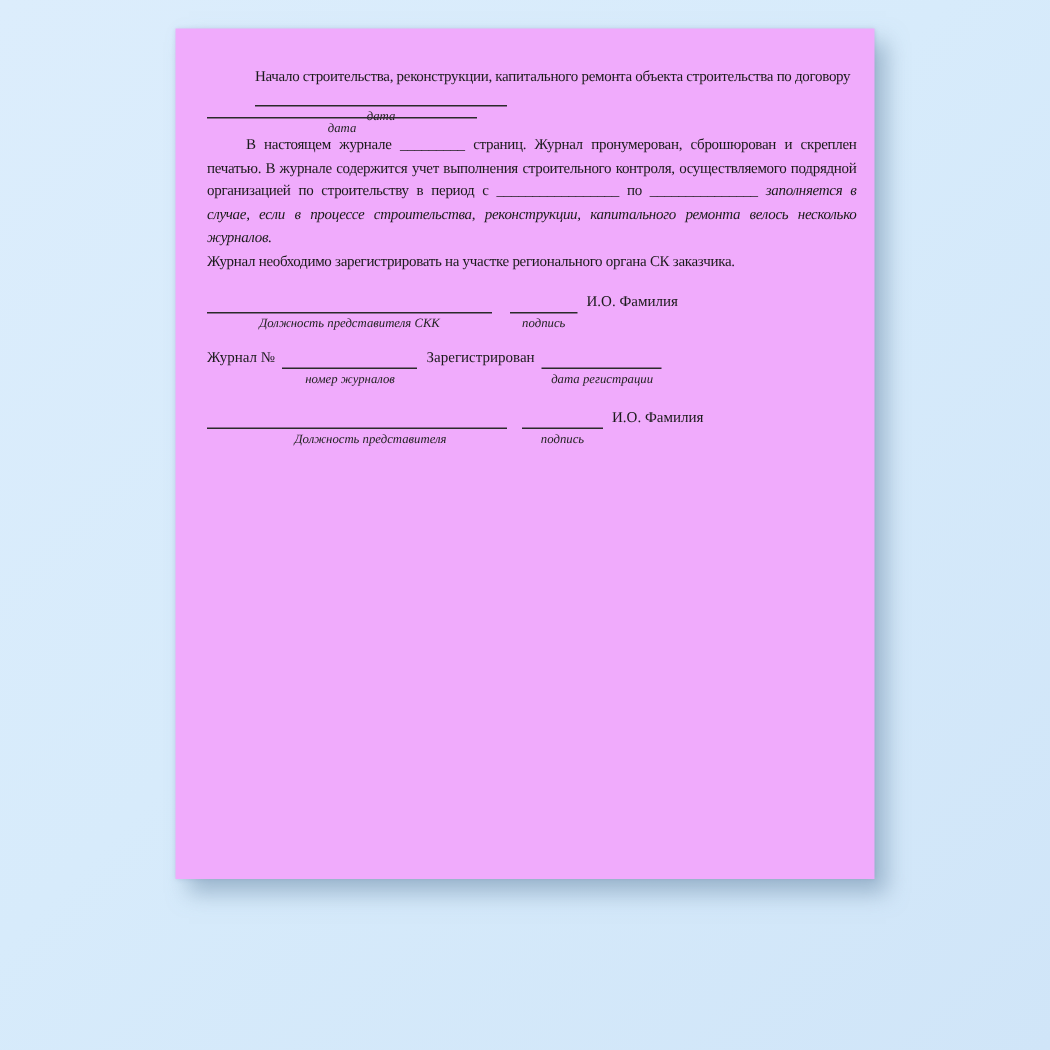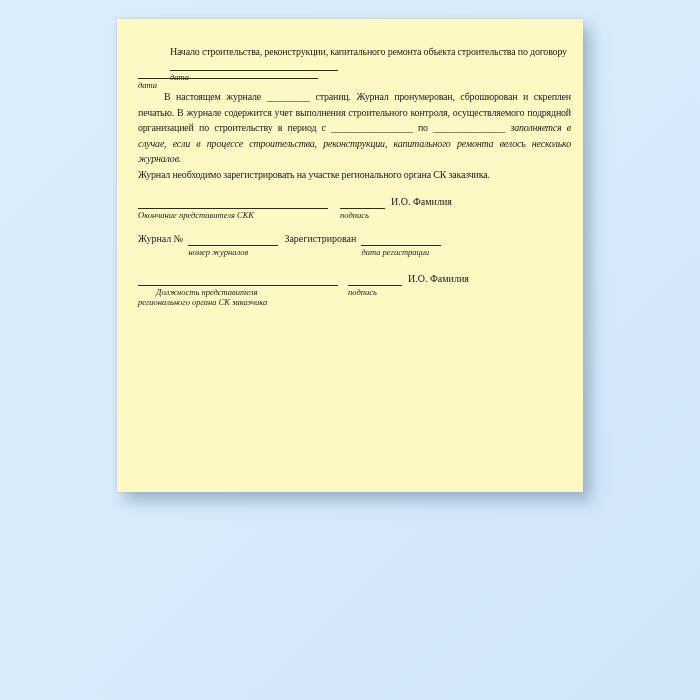--- a/index.html
+++ b/index.html
@@ -6,42 +6,42 @@
   html, body { width: 700px; height: 700px; }
   body {
     font-family: "Liberation Serif", "DejaVu Serif", serif;
     background: linear-gradient(135deg, #dcedfc 0%, #d7ebfb 45%, #d0e5f8 100%);
     position: relative;
     overflow: hidden;
   }
   .paper {
     position: absolute;
     left: 117px; top: 19px;
-    width: 466px; height: 473px;
-    background: #fef9c3;
+    width: 466px; height: 567px;
+    background: #f0abfc;
     box-shadow: 8px 9px 14px rgba(110, 140, 170, 0.55), 0 0 3px rgba(130, 155, 185, 0.35);
     padding: 25px 12px 0 21px;
     color: #1b1b1b;
     font-size: 10px;
     letter-spacing: -0.2px;
     line-height: 15px;
     overflow: hidden;
   }
   .title-line { white-space: nowrap; }
   .indent-32 { text-indent: 32px; }
   .indent-24 { text-indent: 24px; }
   .field {
     position: relative;
     border-bottom: 1px solid #2a2a2a;
     height: 6px;
   }
   .field .cap, .blank .cap {
     position: absolute;
     top: 7px; left: 0; right: 0;
-    text-align: left;
+    text-align: center;
     font-style: italic;
     font-size: 8.5px;
     letter-spacing: 0;
     line-height: 10px;
     white-space: nowrap;
     color: #222;
   }
   .field-data1 { margin-left: 32px; width: 168px; margin-top: 6px; }
   .field-data2 { margin-left: 0; width: 180px; margin-top: 2px; }
   .title-2 { margin-top: 14px; }
@@ -94,21 +94,21 @@
 
   <div class="field field-data2">
     <div class="cap">дата</div>
   </div>
 
   <div class="body-par"><span>В настоящем журнале</span> <span>_________</span> <span>страниц. Журнал пронумерован, сброшюрован и скреплен печатью. В журнале содержится учет выполнения строительного контроля, осуществляемого подрядной организацией по строительству в период с</span> <span>_________________</span> <span>по</span> <span>_______________</span> <span class="it">заполняется в случае, если в процессе строительства, реконструкции, капитального ремонта велось несколько журналов.</span></div>
   <div class="note-par">Журнал необходимо зарегистрировать на участке регионального органа СК заказчика.</div>
 
   <div class="sigrow row-sign-1">
     <div class="blank b-190">
-      <div class="cap">Окончание представителя СКК</div>
+      <div class="cap">Должность представителя СКК</div>
     </div>
     <div class="blank b-45">
       <div class="cap">подпись</div>
     </div>
     <div class="name">И.О. Фамилия</div>
   </div>
 
   <div class="sigrow row-journal">
     <div class="rowlabel first">Журнал №</div>
     <div class="blank b-90">
@@ -117,21 +117,20 @@
     <div class="rowlabel">Зарегистрирован</div>
     <div class="blank b-80">
       <div class="cap">дата регистрации</div>
     </div>
   </div>
 
   <div class="sigrow row-sign-2">
     <div class="blank b-200">
       <div class="cap cap-left">
         <div class="cap-line1">Должность представителя</div>
-        <div class="cap-line2">регионального органа СК заказчика</div>
       </div>
     </div>
     <div class="blank b-54">
       <div class="cap">подпись</div>
     </div>
     <div class="name">И.О. Фамилия</div>
   </div>
 
 </div>
 

